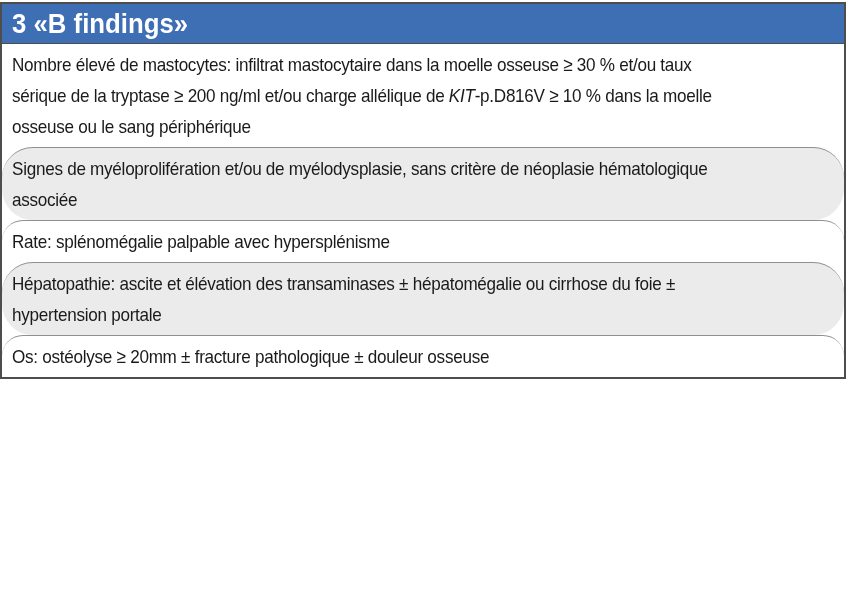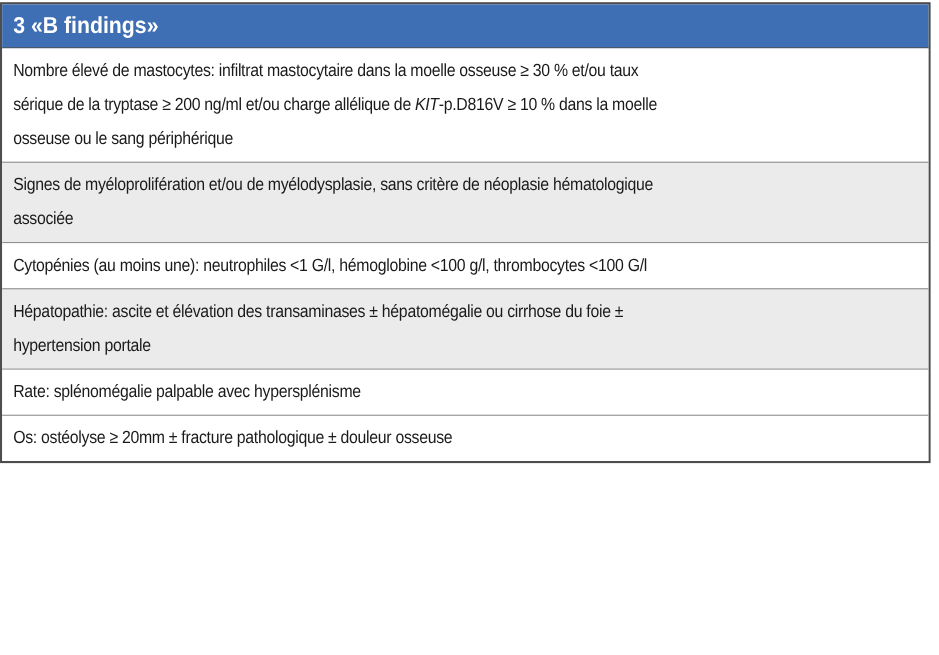--- a/index.html
+++ b/index.html
@@ -20,34 +20,35 @@
     top: 2px;
     left: 0;
     width: 842px;
     border: 2px solid var(--border-outer, #4d4d4d);
     background: #ffffff;
   }
   .section-header {
     background: var(--header-bg, #3e6eb4);
     color: var(--header-text, #ffffff);
     font-weight: bold;
-    font-size: 21px;
+    font-size: 28px;
     line-height: 25px;
     padding: 7px 10px;
     border-bottom: 1px solid var(--border-outer, #4d4d4d);
   }
   .section-header.mid {
     border-top: 1px solid var(--border-outer, #4d4d4d);
   }
   .finding-row {
     background: #ffffff;
     padding: 5px 10px;
-    font-size: 16px;
+    font-size: 19px;
     line-height: 31px;
     letter-spacing: -0.3px;
+    border-radius: 31px;
   }
   .finding-row.shaded {
     background: var(--row-shaded-bg, #ebebeb);
   }
   .finding-row + .finding-row {
     border-top: 1px solid var(--row-separator, #8f8f8f);
   }
   .finding-line {
     white-space: nowrap;
     transform: scaleX(0.9);
@@ -75,31 +76,28 @@
     <div class="finding-line">osseuse ou le sang périphérique</div>
   </div>
 
   <div class="finding-row shaded">
     <div class="finding-line">Signes de myéloprolifération et/ou de myélodysplasie, sans critère de néoplasie hématologique</div>
     <div class="finding-line">associée</div>
   </div>
 
 
 
+
   <div class="finding-row">
-    <div class="finding-line">Cytopénies (au moins une): neutrophiles &lt;1 G/l, hémoglobine &lt;100 g/l, thrombocytes &lt;100 G/l</div>
+    <div class="finding-line">Rate: splénomégalie palpable avec hypersplénisme</div>
   </div>
 
   <div class="finding-row shaded">
     <div class="finding-line">Hépatopathie: ascite et élévation des transaminases ± hépatomégalie ou cirrhose du foie ±</div>
     <div class="finding-line">hypertension portale</div>
-  </div>
-
-  <div class="finding-row">
-    <div class="finding-line">Rate: splénomégalie palpable avec hypersplénisme</div>
   </div>
 
 
   <div class="finding-row">
     <div class="finding-line">Os: ostéolyse ≥ 20mm ± fracture pathologique ± douleur osseuse</div>
   </div>
 
 </div>
 
 </body></html>

